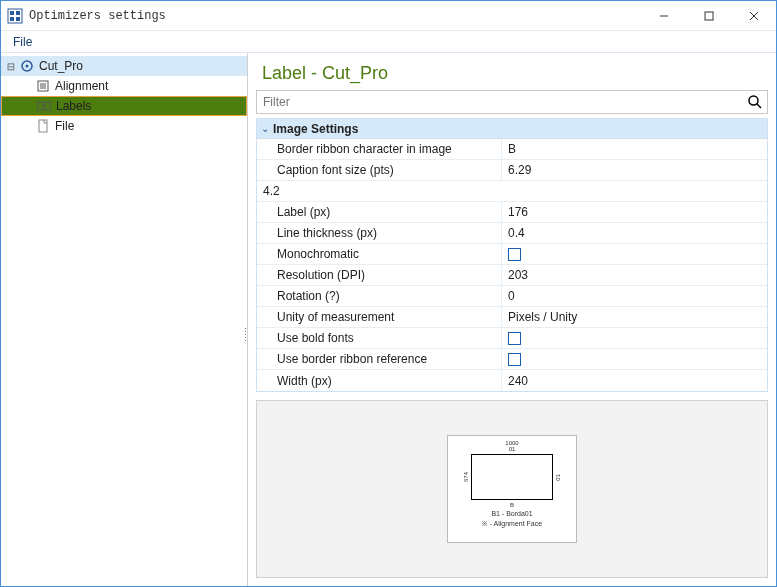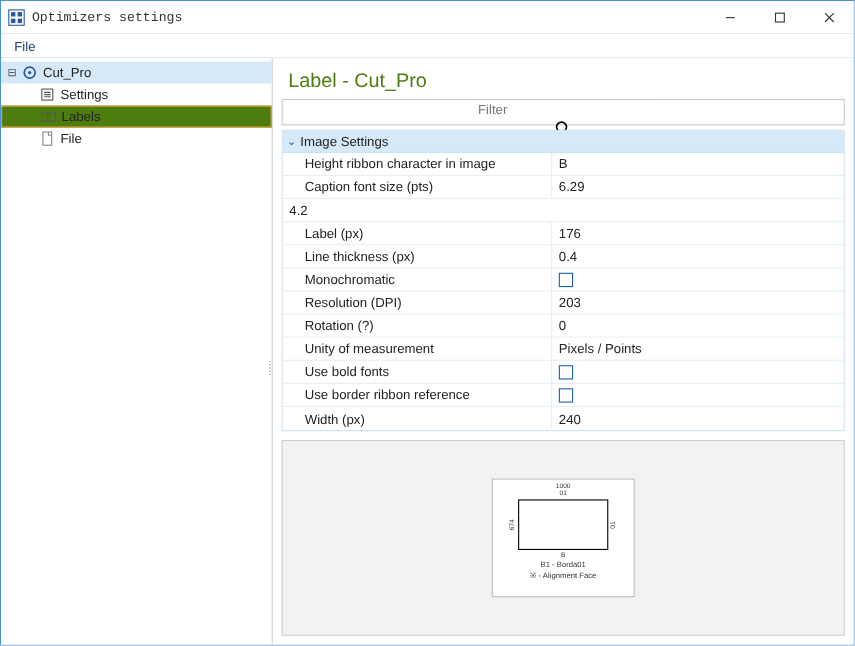--- a/index.html
+++ b/index.html
@@ -18,27 +18,27 @@
   .splitter-grip span{ width:1px; height:1px; background:#7a7a7a; }
   .tree-row { display:flex; align-items:center; height:20px; padding-left:4px; white-space:nowrap; cursor:default;}
   .tree-row .exp { width:12px; text-align:center; color:#555; font-size:10px; user-select:none;}
   .tree-row .exp.hidden { visibility:hidden;}
   .tree-row .ticon { width:16px; height:16px; margin:0 4px 0 2px; display:inline-flex; align-items:center; justify-content:center;}
   .tree-row.indent1 { padding-left:20px; }
   .tree-row.selected { background:#4d7c0f; border:1px solid #e6a23c; height:20px;}
   .tree-row.root { background:#d6e9f8; }
   .main { flex:1; display:flex; flex-direction:column; background:#fff; min-width:0;}
   .header { padding:10px 14px 6px; color:#4d7c0f; font-size:18px;}
-  .filterbar { display:flex; align-items:center; border:1px solid #c8c8c8; margin:0 8px; height:24px;flex-direction:column;}
+  .filterbar { display:flex; align-items:center; border:1px solid #c8c8c8; margin:0 8px; height:24px;}
   .filterbar input { flex:1; border:none; outline:none; padding:2px 6px; font-size:12px; color:#888;}
   .filterbar .sicon { width:24px; display:flex; align-items:center; justify-content:center;}
   .grid { margin:4px 8px 0; border:1px solid #cfe1f0; }
   .section-head { background:#d6e9f8; display:flex; align-items:center; height:20px; padding-left:4px; border-bottom:1px solid #cfe1f0;}
   .section-head .chev { width:12px; color:#2a5a9e; font-size:10px;}
-  .section-head .lbl { font-weight:400; color:#222;}
+  .section-head .lbl { font-weight:700; color:#222;}
   .prop-row { display:flex; height:21px; border-bottom:1px solid #e6eef6; }
   .prop-row:last-child { border-bottom:none;justify-content:center;}
   .prop-name { width:245px; padding-left:20px; display:flex; align-items:center; border-right:1px solid #e6eef6;}
   .prop-val  { flex:1; padding-left:6px; display:flex; align-items:center;}
   .checkbox { width:13px; height:13px; border:1px solid #1a5fb4; background:#fff;}
   .preview { flex:1; margin:8px; border:1px solid #d0d0d0; background:#f2f2f2; display:flex; align-items:center; justify-content:center; overflow:hidden;}
   .preview-inner { width:130px; height:108px; background:#fff; border:1px solid #bbb; display:flex; flex-direction:column; align-items:center; padding:4px 2px 2px; font-size:7px; color:#333;}
   .preview-inner .dimtop { font-size:6px;}
   .preview-inner .rect-wrap { display:flex; align-items:center; margin:2px 0;}
   .preview-inner .dimside { writing-mode:vertical-rl; transform:rotate(180deg); font-size:6px; margin:0 2px;}
@@ -102,21 +102,21 @@
           <div class="tree-row indent1">
             <span class="exp hidden">·</span>
             <span class="ticon">
               <svg width="14" height="14" viewBox="0 0 14 14">
                 <rect x="2" y="2" width="10" height="10" fill="none" stroke="#555"></rect>
                 <line x1="4" y1="5" x2="10" y2="5" stroke="#555"></line>
                 <line x1="4" y1="7" x2="10" y2="7" stroke="#555"></line>
                 <line x1="4" y1="9" x2="10" y2="9" stroke="#555"></line>
               </svg>
             </span>
-            <span>Settings</span>
+            <span>Alignment</span>
           </div>
           <div class="tree-row indent1 selected">
             <span class="exp hidden">·</span>
             <span class="ticon">
               <svg width="14" height="14" viewBox="0 0 14 14">
                 <rect x="1" y="3" width="5" height="8" fill="none" stroke="#555"></rect>
                 <rect x="8" y="3" width="5" height="8" fill="none" stroke="#555"></rect>
               </svg>
             </span>
             <span>Labels</span>
@@ -154,21 +154,21 @@
         </span>
       </div>
 
       <div class="grid">
         <div class="section-head">
           <span class="chev">⌄</span>
           <span class="lbl">Image Settings</span>
         </div>
         <div id="prop-rows">
             <div class="prop-row">
-              <div class="prop-name">Height ribbon character in image</div>
+              <div class="prop-name">Border ribbon character in image</div>
               <div class="prop-val">B</div>
             </div>
             <div class="prop-row">
               <div class="prop-name">Caption font size (pts)</div>
               <div class="prop-val">6.29</div>
             </div>
             <div class="prop-row">
               <div class="prop-val">4.2</div>
             </div>
             <div class="prop-row">
@@ -188,21 +188,21 @@
             <div class="prop-row">
               <div class="prop-name">Resolution (DPI)</div>
               <div class="prop-val">203</div>
             </div>
             <div class="prop-row">
               <div class="prop-name">Rotation (?)</div>
               <div class="prop-val">0</div>
             </div>
             <div class="prop-row">
               <div class="prop-name">Unity of measurement</div>
-              <div class="prop-val">Pixels / Points</div>
+              <div class="prop-val">Pixels / Unity</div>
             </div>
             <div class="prop-row">
               <div class="prop-name">Use bold fonts</div>
               <div class="prop-val">
                 <div class="checkbox"></div>
               </div>
             </div>
             <div class="prop-row">
               <div class="prop-name">Use border ribbon reference</div>
               <div class="prop-val">

